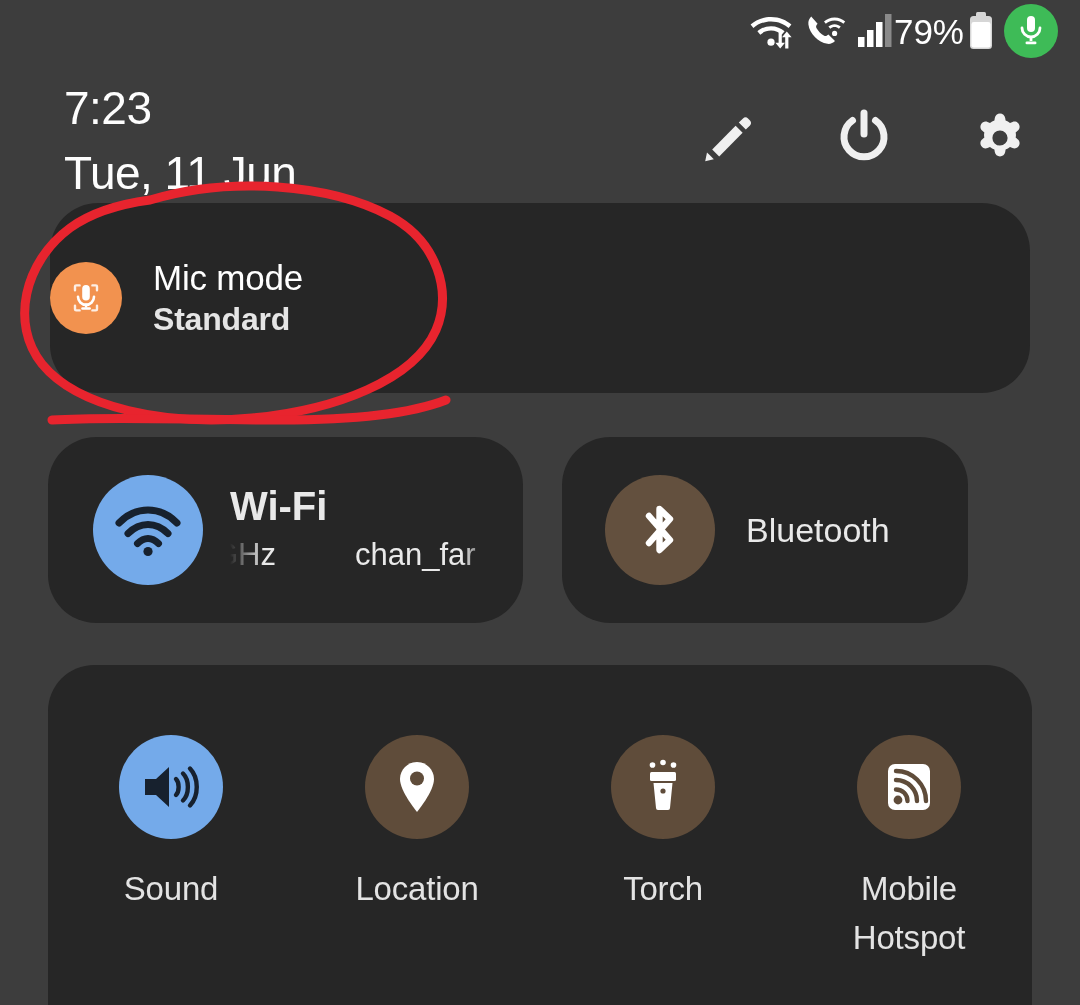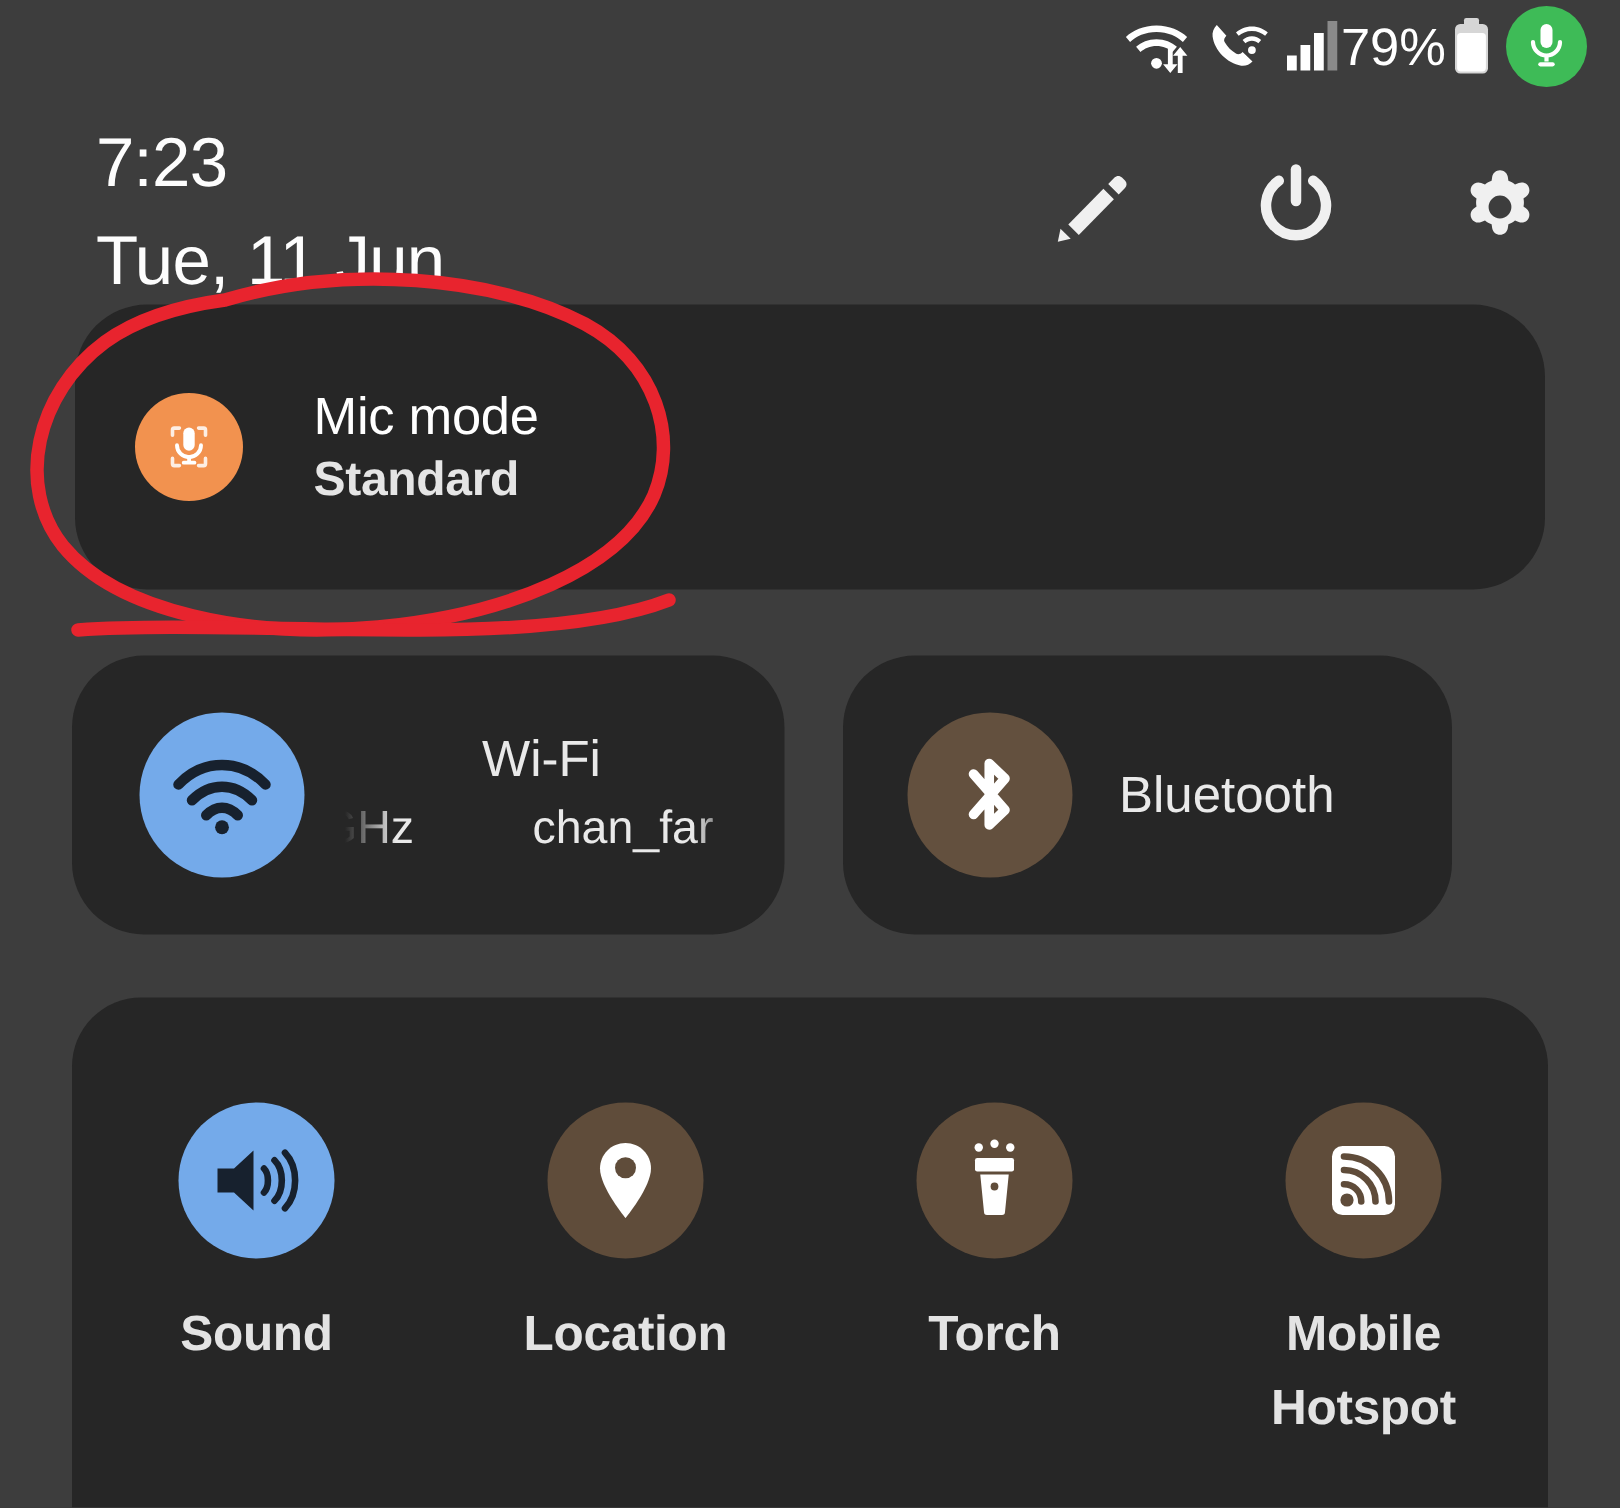--- a/index.html
+++ b/index.html
@@ -61,21 +61,21 @@
   #micmode-title{ color:#ffffff; font-size:35px; line-height:1.05; font-weight:400; letter-spacing:-0.2px; }
   #micmode-sub{ color:#e5e5e5; font-size:32px; line-height:1.05; font-weight:700; letter-spacing:-0.2px; }
 
   #tile-wifi{ left:48px; top:437px; width:475px; height:186px; }
   #tile-bt{ left:562px; top:437px; width:406px; height:186px; }
 
   .circ-xl{ width:110px; height:110px; }
 
   #wifi-body{ display:flex; align-items:center; height:100%; padding-left:45px; }
   #wifi-texts{ margin-left:27px; display:flex; flex-direction:column; gap:10px; width:262px; }
-  #wifi-title{ color:#e9e9e9; font-size:34px; line-height:1; font-weight:400;text-align:center; }
+  #wifi-title{ color:#e9e9e9; font-size:40px; line-height:1; font-weight:700; }
   #wifi-marquee{
     position:relative; height:38px; width:262px; overflow:hidden;
   }
   #wifi-marquee .mq{
     position:absolute; top:0; white-space:nowrap;
     color:#e9e9e9; font-size:31px; line-height:38px; font-weight:400;
   }
   #wifi-mq-a{ left:-16px; color:#bdbdbd; }
   #wifi-mq-b{ left:125px; }
   #wifi-marquee::before{
@@ -96,21 +96,21 @@
     background:#262626; border-radius:46px 46px 0 0;
   }
   #qs-grid{
     display:grid; grid-template-columns:repeat(4,1fr);
     padding-top:70px; column-gap:0;
   }
   .qs-item{ display:flex; flex-direction:column; align-items:center; cursor:pointer; }
   .qs-ico{ width:104px; height:104px; border-radius:50%; display:flex; align-items:center; justify-content:center; }
   .qs-label{
     margin-top:26px; color:#e3e3e3; font-size:33px; line-height:1.48;
-    font-weight:700; text-align:center; max-width:190px; letter-spacing:-0.2px;
+    font-weight:400; text-align:center; max-width:190px; letter-spacing:-0.2px;
   }
 
   
   #annotation{ position:absolute; left:0; top:0; width:1080px; height:1005px; pointer-events:none; }
 </style>
 </head>
 <body>
 
 <div id="screen">
 
@@ -201,21 +201,21 @@
         <span>
           <svg width="56" height="56" viewBox="0 0 56 56">
             <path fill="#f0f0f0" d="M28 3.5 c2.6 0 4.8 1.9 5.2 4.4 l0.4 2.6 c1.6 .55 3.1 1.4 4.4 2.5 l2.5-1 c2.4-1 5.1-.05 6.4 2.2 c1.3 2.25 .75 5.05-1.25 6.6 l-2 1.6 c.2 .85 .3 1.75 .3 2.6 s-.1 1.75-.3 2.6 l2 1.6 c2 1.55 2.55 4.35 1.25 6.6 c-1.3 2.25-4 3.2-6.4 2.2 l-2.5-1 c-1.3 1.1-2.8 1.95-4.4 2.5 l-.4 2.6 c-.4 2.5-2.6 4.4-5.2 4.4 s-4.8-1.9-5.2-4.4 l-.4-2.6 c-1.6-.55-3.1-1.4-4.4-2.5 l-2.5 1 c-2.4 1-5.1 .05-6.4-2.2 c-1.3-2.25-.75-5.05 1.25-6.6 l2-1.6 c-.2-.85-.3-1.75-.3-2.6 s.1-1.75 .3-2.6 l-2-1.6 c-2-1.55-2.55-4.35-1.25-6.6 c1.3-2.25 4-3.2 6.4-2.2 l2.5 1 c1.3-1.1 2.8-1.95 4.4-2.5 l.4-2.6 c.4-2.5 2.6-4.4 5.2-4.4 z M28 20.4 a7.6 7.6 0 1 0 0 15.2 a7.6 7.6 0 0 0 0-15.2 z"></path>
           </svg>
         </span>
       </div>
     </div>
   </div>
 
   <div class="tile" id="tile-micmode">
-    <div class="tile-inner" style="padding-left:40px;gap:16px;">
+    <div class="tile-inner" style="">
       <span class="circ circ-lg" style="background:#f2924f;">
         <svg width="46" height="46" viewBox="0 0 46 46">
           <g fill="#ffffff">
             <rect x="19.2" y="10" width="7.6" height="15.5" rx="3.8"></rect>
             <path d="M15 21.8 A8 8 0 0 0 31 21.8" stroke="#ffffff" stroke-width="2.6" fill="none" stroke-linecap="round"></path>
             <rect x="21.8" y="28.4" width="2.5" height="4.2"></rect>
             <rect x="18.2" y="32.2" width="9.7" height="2.5" rx="1.25"></rect>
           </g>
           <g stroke="#ffffff" stroke-width="2.4" fill="none" stroke-linecap="round" opacity="0.85">
             <path d="M12 15.2 L12 11.6 Q12 10.4 13.2 10.4 L16.6 10.4"></path>

